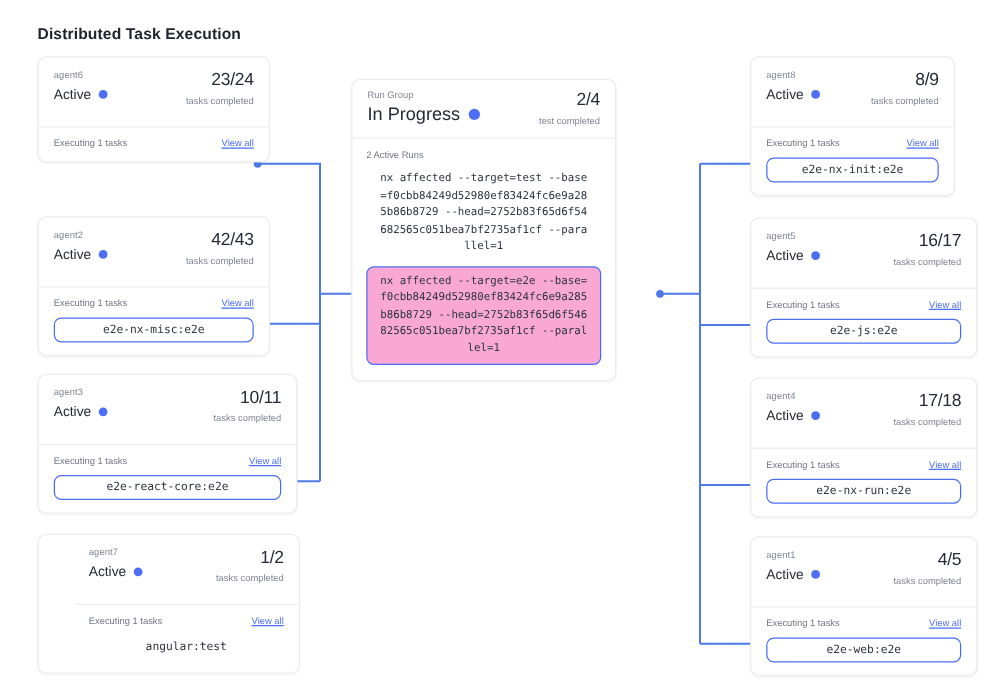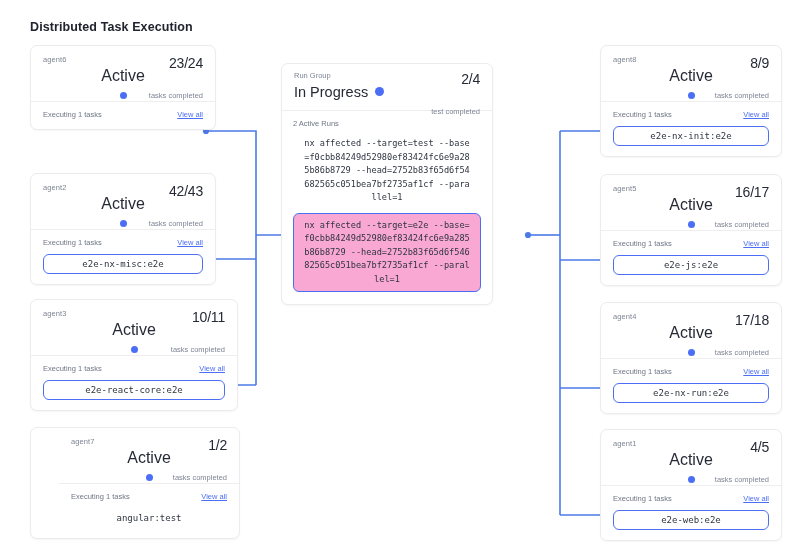--- a/index.html
+++ b/index.html
@@ -55,25 +55,24 @@
   .agent-name {
     font-size: 7.5px;
     color: #7e8593;
     letter-spacing: 0.1px;
     line-height: 10px;
   }
   .agent-status {
     display: flex;
     align-items: center;
     gap: 6px;
-    font-size: 16px;
+    font-size: 11px;
     color: #252a36;
     line-height: 20px;
     margin-top: 1px;
-    flex-direction: column;
   }
   .status-dot {
     width: 7px;
     height: 7px;
     border-radius: 50%;
     background: #4c6ef5;
     display: inline-block;
     margin-bottom: 1px;
   }
   .agent-count {
@@ -85,21 +84,21 @@
   .count-value {
     font-size: 14px;
     color: #252a36;
     line-height: 17px;
     letter-spacing: -0.2px;
   }
   .count-label {
     font-size: 7.5px;
     color: #7e8593;
     line-height: 11px;
-    margin-top: 18px;
+    margin-top: 3px;
     text-align: center;
   }
 
   .agent-bottom {
     position: relative;
     padding: 8px 12px 10px 12px;
   }
   .exec-row {
     display: flex;
     justify-content: space-between;
@@ -337,21 +336,21 @@
       <div class="count-label">test completed</div>
     </div>
   </div>
   <div id="run-group-body">
     <div class="active-runs-label">2 Active Runs</div>
     <div class="run-cmd">nx affected --target=test --base=f0cbb84249d52980ef83424fc6e9a285b86b8729 --head=2752b83f65d6f54682565c051bea7bf2735af1cf --parallel=1</div>
     <div class="run-cmd highlight">nx affected --target=e2e --base=f0cbb84249d52980ef83424fc6e9a285b86b8729 --head=2752b83f65d6f54682565c051bea7bf2735af1cf --parallel=1</div>
   </div>
 </div>
 
-<div class="agent-card" style="left:600px; top:45px; width:182px;">
+<div class="agent-card" style="left:600px; top:45px; width:164px;">
   <div class="agent-top">
     <div class="agent-name">agent8</div>
     <div class="agent-status">
       <span>Active</span>
       <span class="status-dot"></span>
     </div>
     <div class="agent-count">
       <div class="count-value">8/9</div>
       <div class="count-label">tasks completed</div>
     </div>

